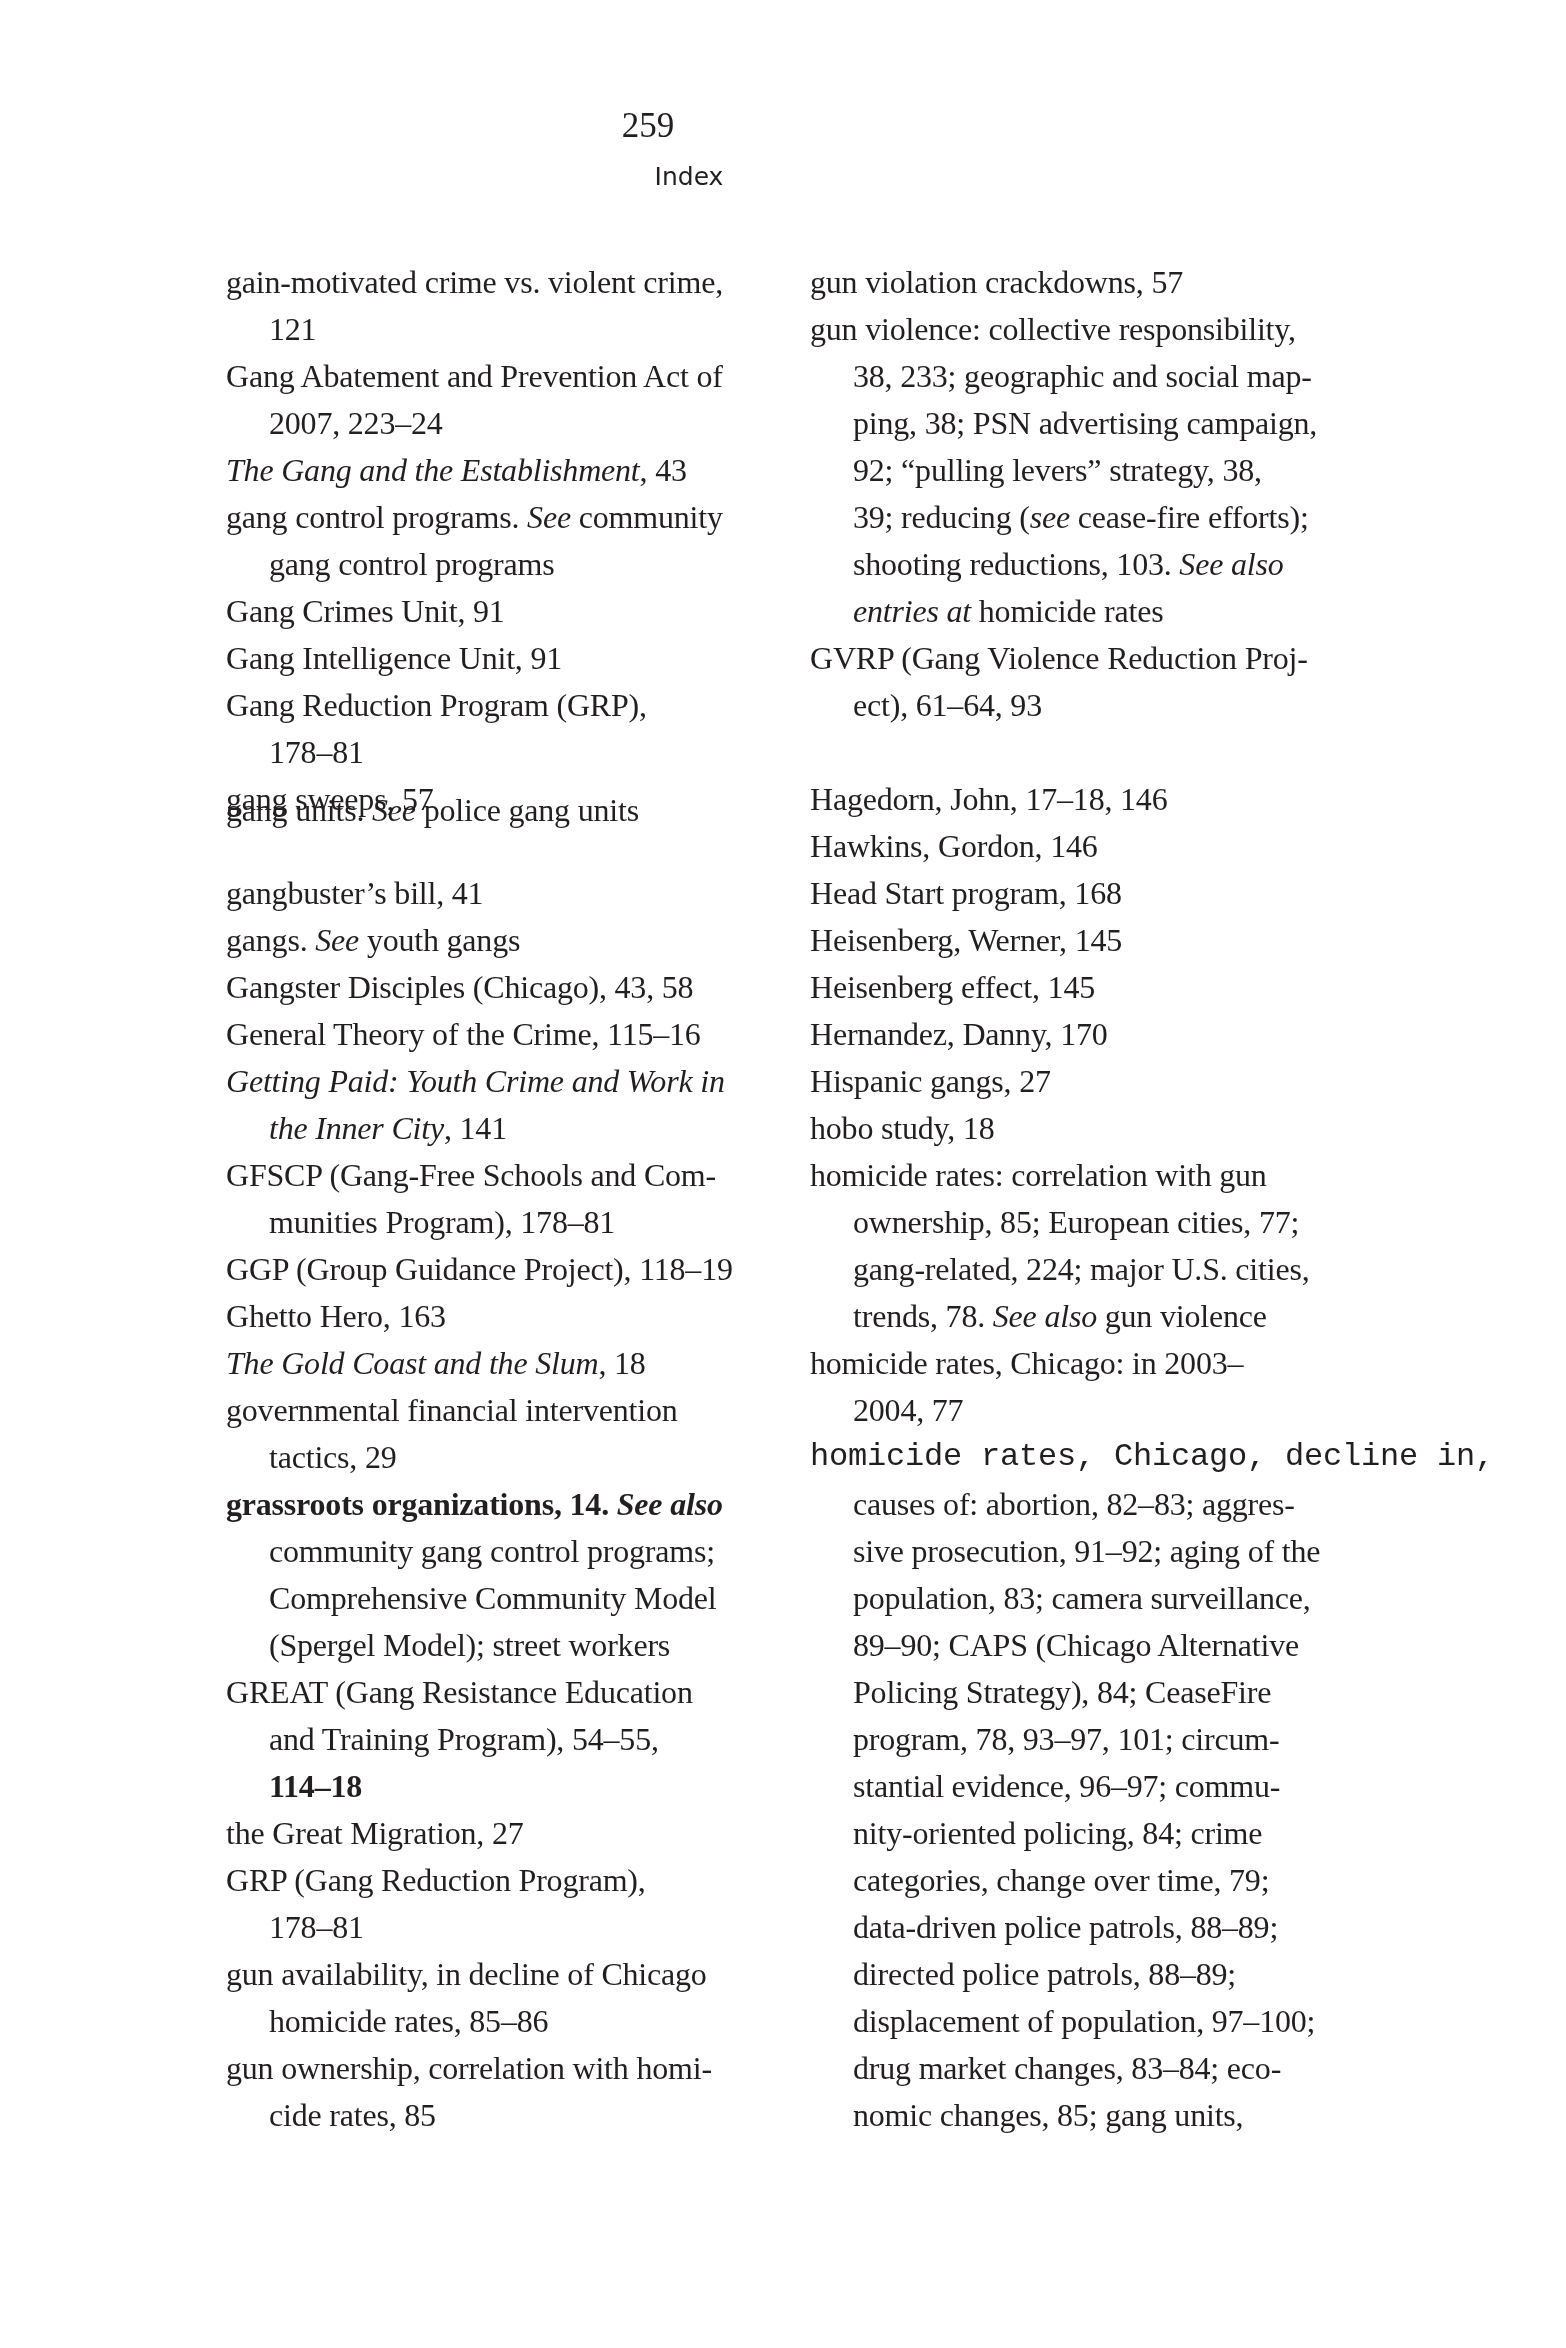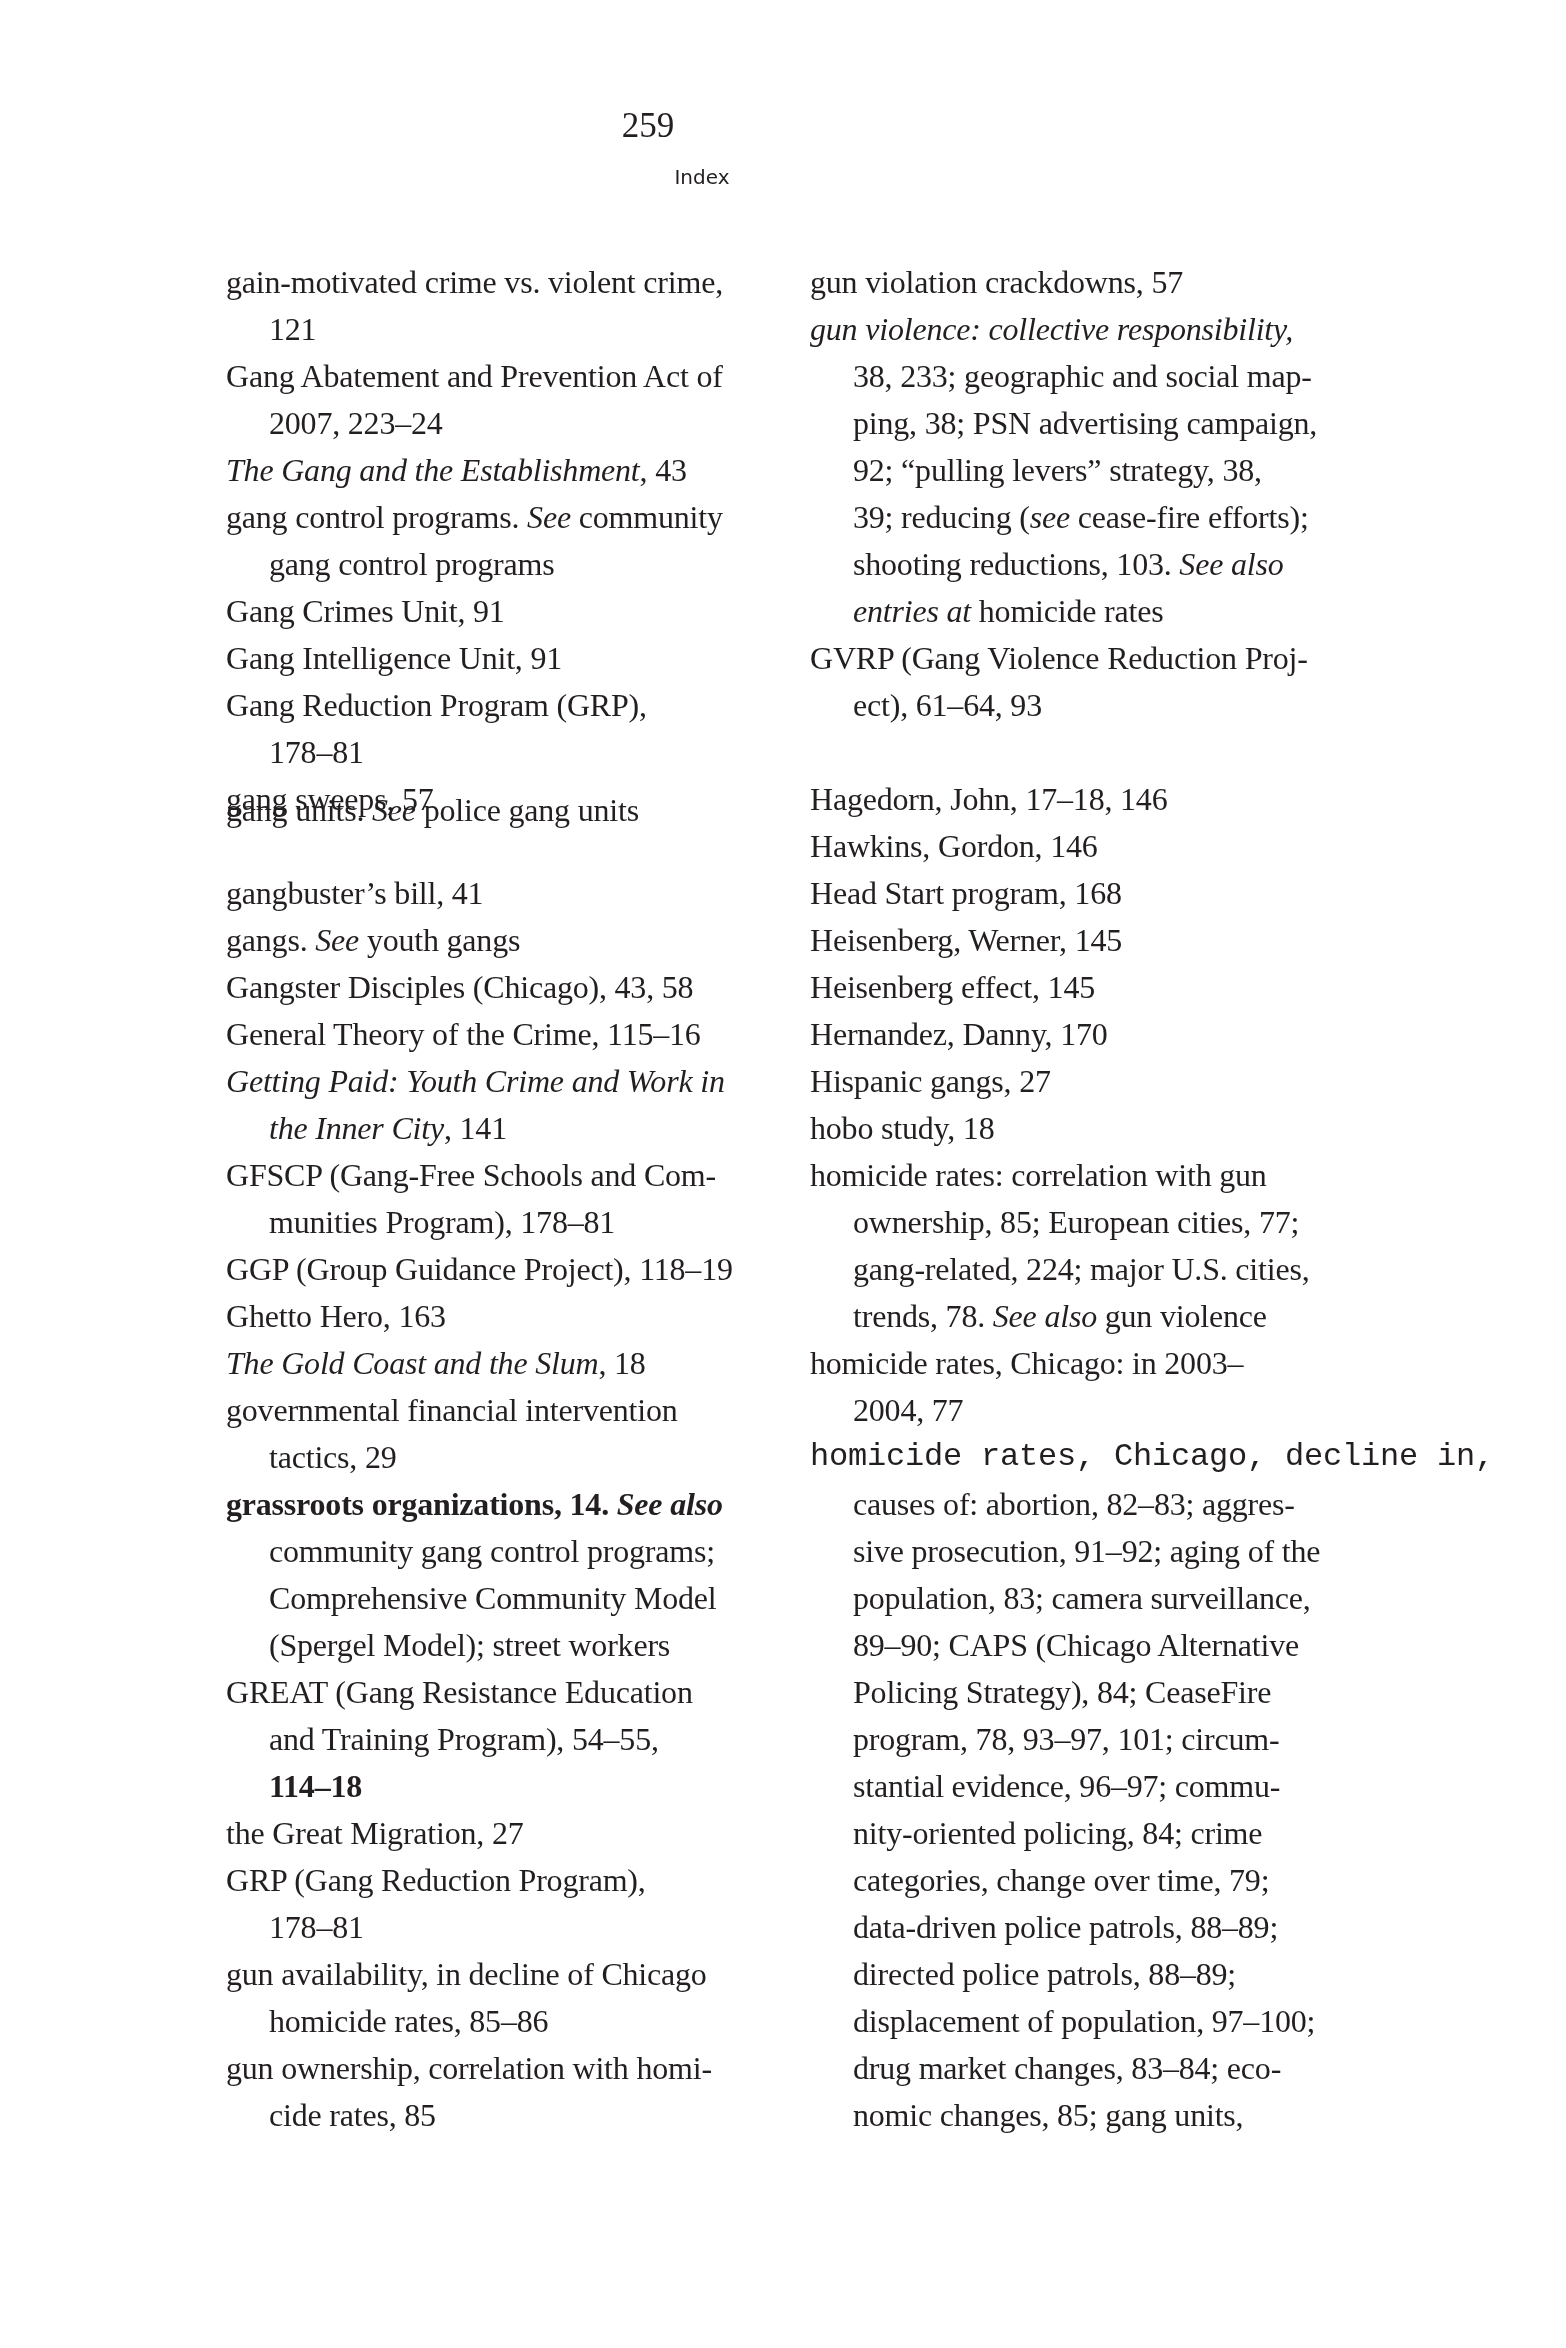--- a/index.html
+++ b/index.html
@@ -3,21 +3,21 @@
 <meta charset="utf-8">
 <style>
   html, body { margin: 0; padding: 0; background: #ffffff; }
   body { width: 1566px; height: 2348px; position: relative; overflow: hidden; color: #231f20; }
   .page-number {
     position: absolute; left: 0; width: 1296px; top: 107px; text-align: center;
     font-family: "Liberation Serif", "DejaVu Serif", serif; font-size: 35px; line-height: 38px;
   }
   .running-head {
     position: absolute; left: 0; width: 1378px; top: 160px; text-align: center;
-    font-family: "DejaVu Sans", "Liberation Sans", sans-serif; font-size: 20px; line-height: 34px; margin-left: 13px;
+    font-family: "DejaVu Sans", "Liberation Sans", sans-serif; font-size: 25px; line-height: 34px;
   }
   .col { position: absolute; top: 0; }
   .col-left { left: 226px; width: 561px; }
   .col-right { left: 810px; width: 571px; }
   .line {
     position: absolute; left: 0; white-space: nowrap;
     font-family: "Liberation Serif", "DejaVu Serif", serif; font-size: 32px; line-height: 38px;
     letter-spacing: -0.2px;
   }
   .line.indent { left: 43px; }
@@ -66,21 +66,21 @@
     <div class="line" style="top: 1814px;">the Great Migration, 27</div>
     <div class="line" style="top: 1861px;">GRP (Gang Reduction Program),</div>
     <div class="line indent" style="top: 1908px;">178–81</div>
     <div class="line" style="top: 1955px;">gun availability, in decline of Chicago</div>
     <div class="line indent" style="top: 2002px;">homicide rates, 85–86</div>
     <div class="line" style="top: 2049px;">gun ownership, correlation with homi-</div>
     <div class="line indent" style="top: 2096px;">cide rates, 85</div>
   </div>
 <div class="col col-right">
     <div class="line" style="top: 263px;">gun violation crackdowns, 57</div>
-    <div class="line" style="top: 310px; font-style: italic;">gun violence: collective responsibility,</div>
+    <div class="line" style="top: 310px;">gun violence: collective responsibility,</div>
     <div class="line indent" style="top: 357px;">38, 233; geographic and social map-</div>
     <div class="line indent" style="top: 404px;">ping, 38; PSN advertising campaign,</div>
     <div class="line indent" style="top: 451px;">92; “pulling levers” strategy, 38,</div>
     <div class="line indent" style="top: 498px;"><span>39; reducing (</span><i>see</i><span> cease-fire efforts);</span></div>
     <div class="line indent" style="top: 545px;"><span>shooting reductions, 103. </span><i>See also</i></div>
     <div class="line indent" style="top: 592px;"><i>entries at</i><span> homicide rates</span></div>
     <div class="line" style="top: 639px;">GVRP (Gang Violence Reduction Proj-</div>
     <div class="line indent" style="top: 686px;">ect), 61–64, 93</div>
     <div class="line" style="top: 733px;"></div>
     <div class="line" style="top: 780px;">Hagedorn, John, 17–18, 146</div>

